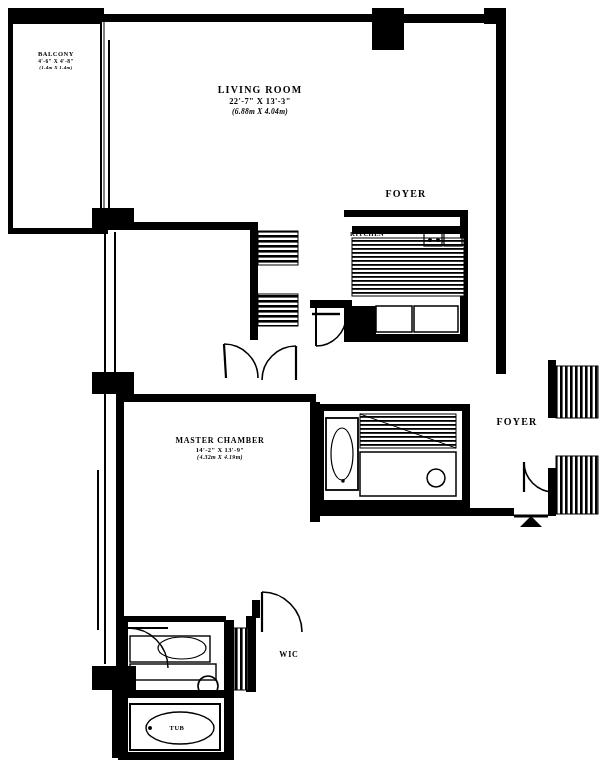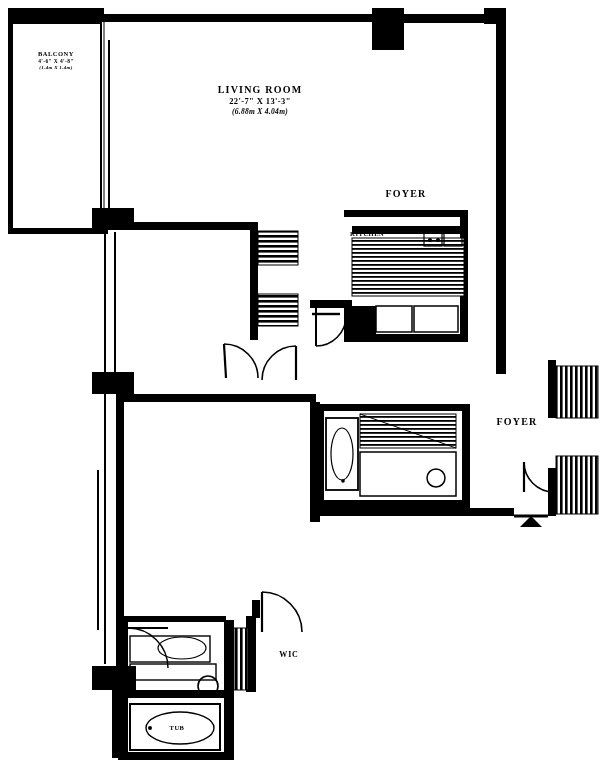--- a/index.html
+++ b/index.html
@@ -224,20 +224,25 @@
     <span class="nm">LIVING ROOM</span>
     <span class="dim">22'-7" X 13'-3"</span>
     <span class="met">(6.88m X 4.04m)</span>
   </div>
 
   <div class="room-label" style="left:346px; top:188px; width:120px;">
     <span class="nm">FOYER</span>
   </div>
 
 
+  <div class="room-label small" style="left:130px; top:436px; width:180px;">
+    <span class="nm">MASTER CHAMBER</span>
+    <span class="dim">14'-2" X 13'-9"</span>
+    <span class="met">(4.32m X 4.19m)</span>
+  </div>
 
   <div class="room-label" style="left:482px; top:416px; width:70px;">
     <span class="nm">FOYER</span>
   </div>
 
   <div class="room-label small" style="left:266px; top:650px; width:46px;">
     <span class="nm">WIC</span>
   </div>
 
   <div class="room-label tiny" style="left:350px; top:230px; width:70px; text-align:left;">

